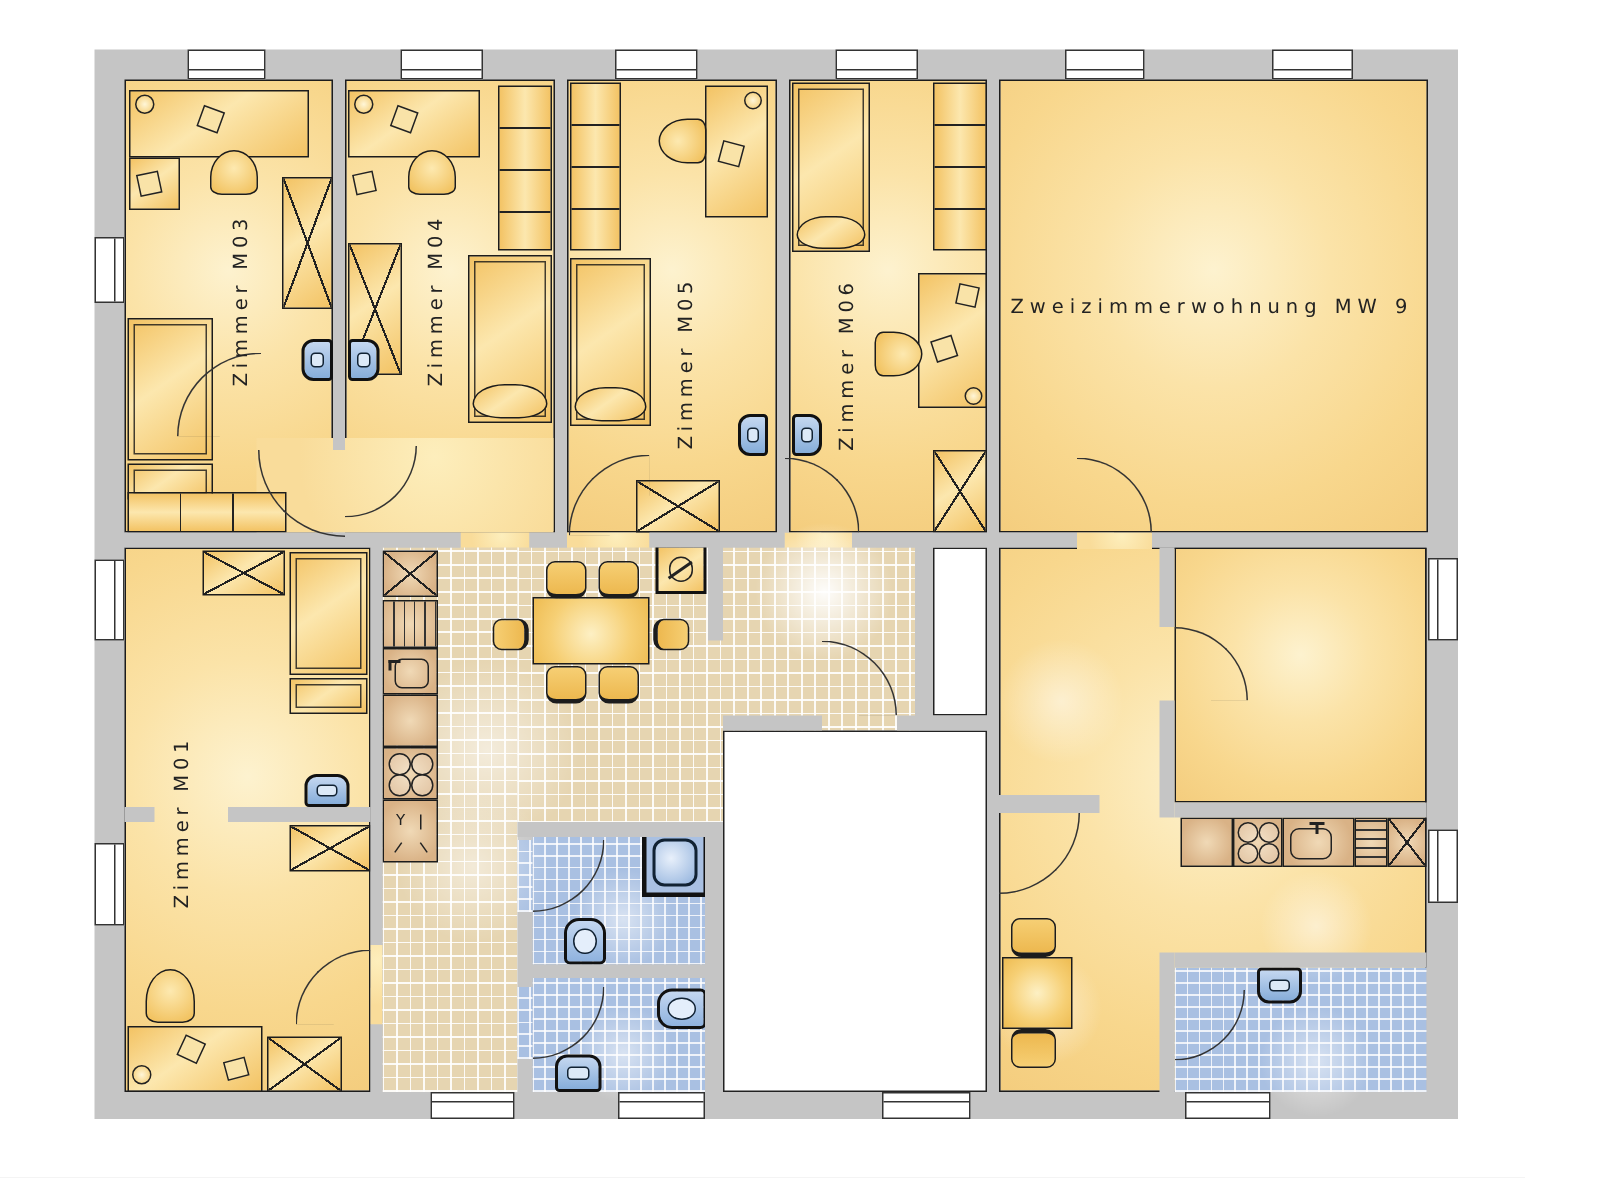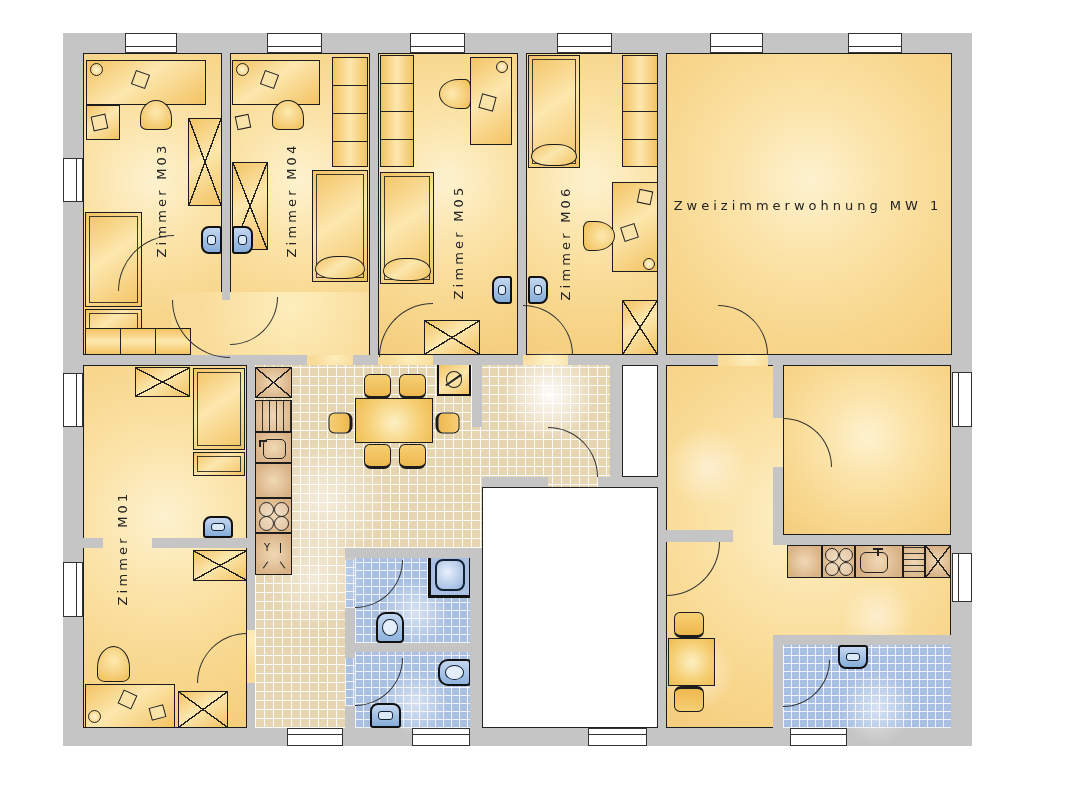--- a/index.html
+++ b/index.html
@@ -279,15 +279,15 @@
   <div class="abs arc" style="left:355px;top:560px;width:48px;height:48px;border-right:1px solid #333;border-bottom:1px solid #333;border-bottom-right-radius:100% 100%;"></div>
   <div class="abs arc" style="left:355px;top:658px;width:48px;height:48px;border-right:1px solid #333;border-bottom:1px solid #333;border-bottom-right-radius:100% 100%;"></div>
   <div class="abs arc" style="left:783px;top:660px;width:47px;height:47px;border-right:1px solid #333;border-bottom:1px solid #333;border-bottom-right-radius:100% 100%;"></div>
   <div class="abs arc" style="left:197px;top:633px;width:50px;height:50px;border-top:1px solid #333;border-left:1px solid #333;border-top-left-radius:100% 100%;"></div>
 
   <div class="lbl vert" style="left:161px;top:200px;">Zimmer M03</div>
   <div class="lbl vert" style="left:291px;top:200px;">Zimmer M04</div>
   <div class="lbl vert" style="left:458px;top:242px;">Zimmer M05</div>
   <div class="lbl vert" style="left:565px;top:243px;">Zimmer M06</div>
   <div class="lbl vert" style="left:122px;top:548px;">Zimmer M01</div>
-  <div class="lbl" style="left:808px;top:205px;letter-spacing:4px;">Zweizimmerwohnung MW 1</div>
+  <div class="lbl" style="left:808px;top:205px;letter-spacing:4px;">Zweizimmerwohnung MW 9</div>
 
 </div>
 
 </body></html>

